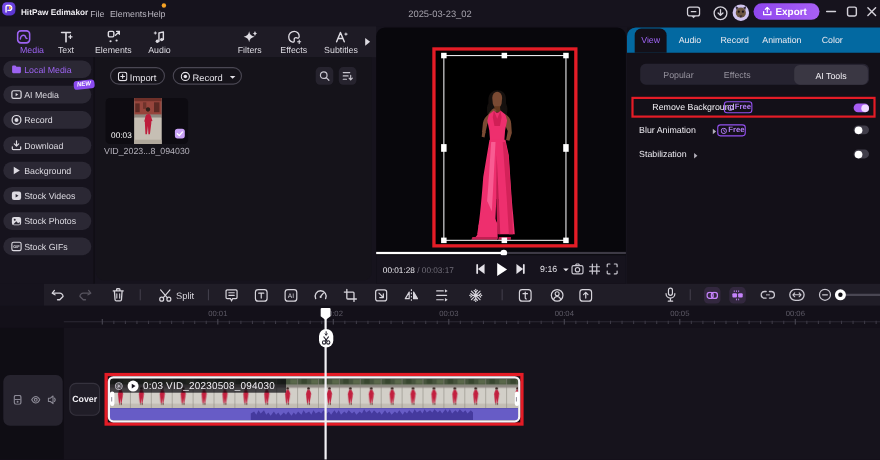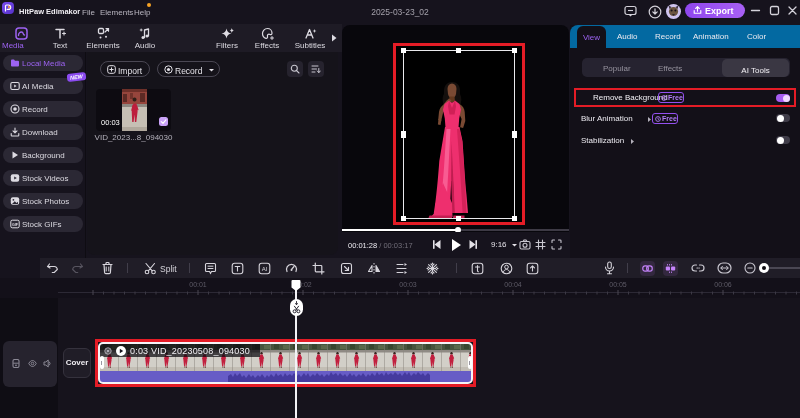--- a/index.html
+++ b/index.html
@@ -58,21 +58,21 @@
   <svg class="abs" style="left:769px;top:5px;" width="11" height="11" viewBox="0 0 11 11">
         <rect x="1.5" y="1.5" width="8" height="8" rx="1.5" fill="none" stroke="#d4d2da" stroke-width="1.3"></rect>
       </svg>
   <svg class="abs" style="left:787px;top:5px;" width="11" height="11" viewBox="0 0 11 11">
         <path d="M2 2l7 7M9 2l-7 7" stroke="#d4d2da" stroke-width="1.3" stroke-linecap="round"></path>
       </svg>
 </div>
 
 <div class="abs" style="left:0;top:24px;width:342px;height:28px;background:#1e1b25;">
 
-  <div class="abs" style="left:2px;top:0;width:38px;height:28px;text-align:left;">
+  <div class="abs" style="left:2px;top:0;width:38px;height:28px;text-align:right;">
     <svg style="margin:3px auto 0;" width="13" height="13" viewBox="0 0 13 13">
           <rect x="1" y="1" width="11" height="11" rx="3" fill="none" stroke="#9d63f2" stroke-width="1.5"></rect>
           <path d="M3.5 8.5 c0-2 1.5-3.5 3-3.5 2.5 0 1 3 3 3" fill="none" stroke="#9d63f2" stroke-width="1.4" stroke-linecap="round"></path>
         </svg>
     <div style="font-size:8px;color:#9d63f2;margin-top:1px;">Media</div>
   </div>
 
   <div class="abs" style="left:41px;top:0;width:38px;height:28px;text-align:center;">
     <svg style="margin:3px auto 0;" width="13" height="13" viewBox="0 0 13 13">
           <path d="M2 2.5 h8 M6 2.5 V11" fill="none" stroke="#dddbe2" stroke-width="1.5" stroke-linecap="round"></path>

